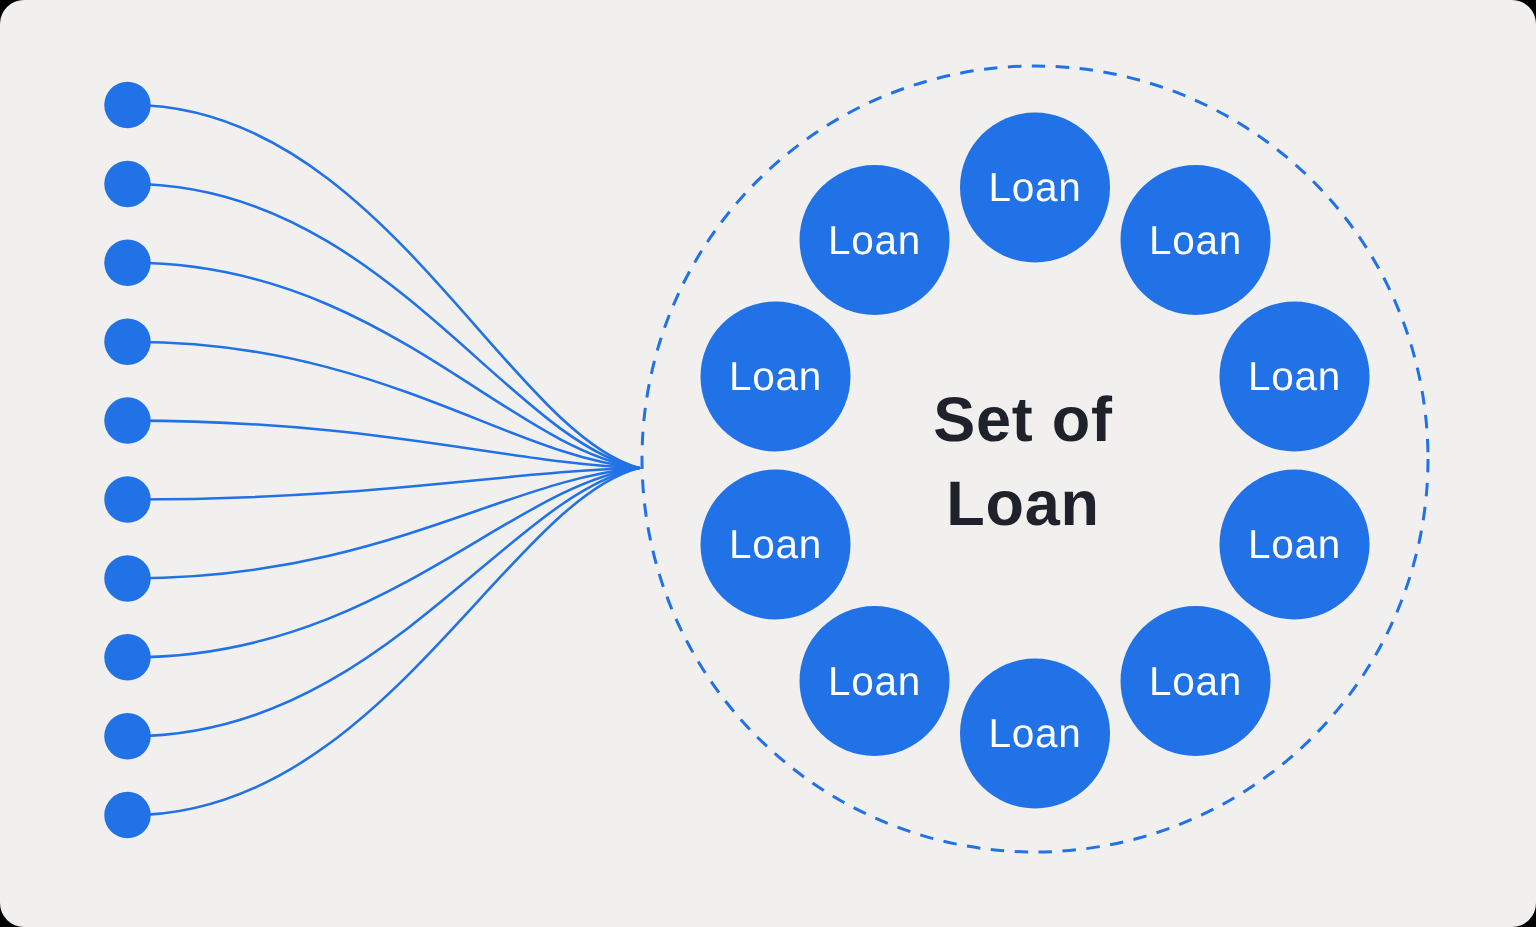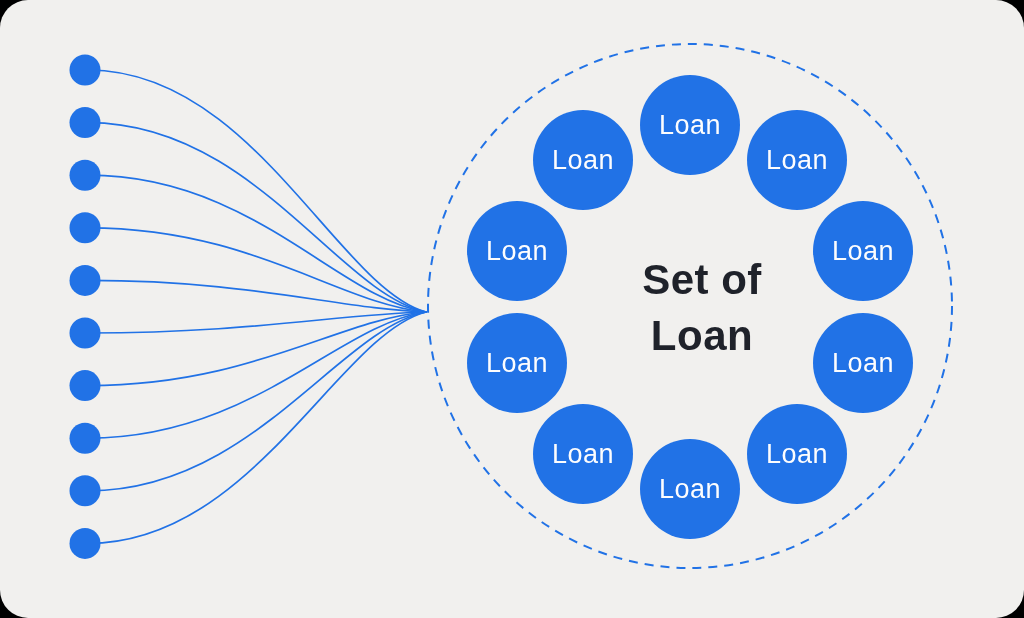--- a/index.html
+++ b/index.html
@@ -9,21 +9,21 @@
     width: 1024px;
     height: 618px;
     overflow: hidden;
     font-family: "Liberation Sans", sans-serif;
   }
   .canvas {
     position: relative;
     width: 1024px;
     height: 618px;
     background: var(--bg, #f1f0ee);
-    border-radius: 28px;
+    border-radius: 16px;
     overflow: hidden;
   }
   svg.diagram-lines {
     position: absolute;
     left: 0;
     top: 0;
     width: 1024px;
     height: 618px;
   }
   .loan-circle {
@@ -37,21 +37,21 @@
     justify-content: center;
   }
   .loan-circle span {
     color: var(--loan-text, #fdfdfe);
     font-size: 27px;
     font-weight: 400;
     letter-spacing: 0.5px;
   }
   .center-label {
     position: absolute;
-    left: 552px;
+    left: 532px;
     top: 252px;
     width: 300px;
     text-align: center;
     color: var(--heading, #1f222a);
     font-size: 42px;
     font-weight: 700;
     line-height: 56px;
     letter-spacing: 0.5px;
   }
 </style>

